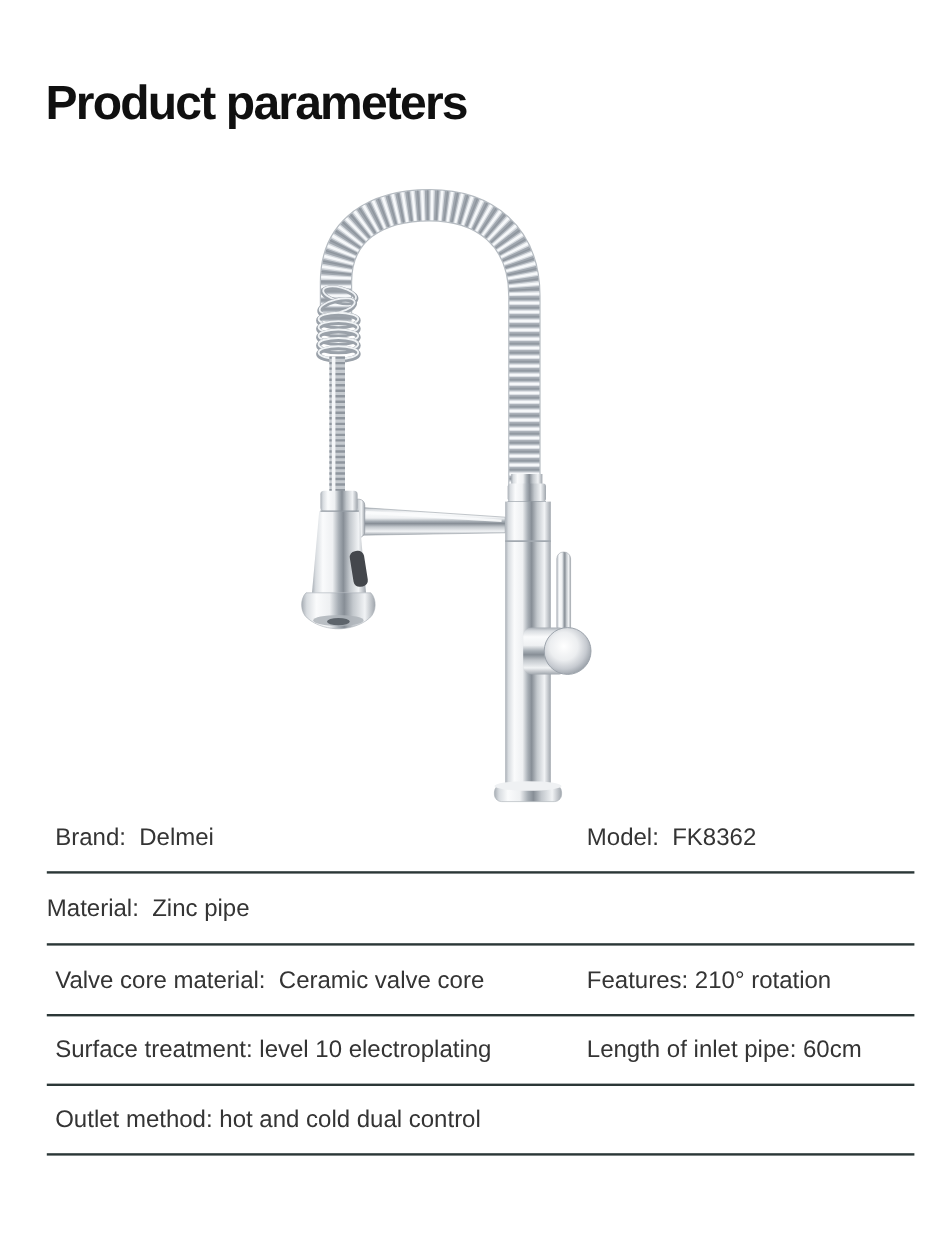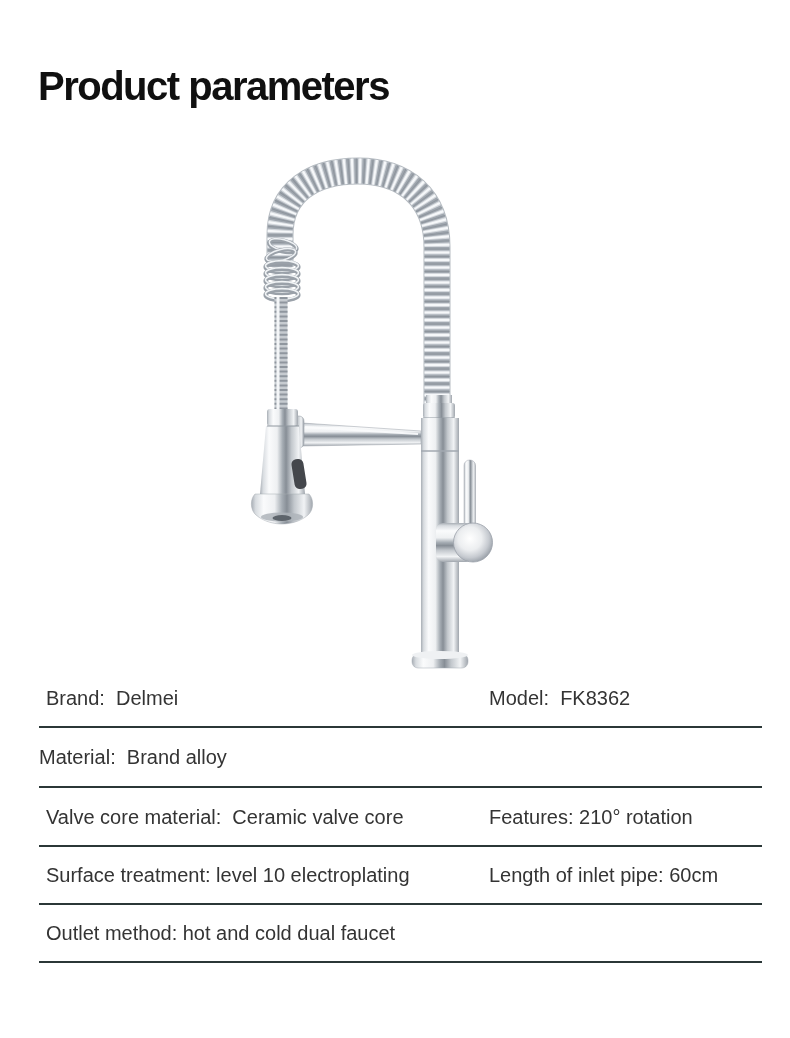--- a/index.html
+++ b/index.html
@@ -135,27 +135,27 @@
     </g>
   </svg>
 </div>
 
 <div class="spec-table">
   <div class="spec-row h59">
     <span class="cell left">Brand:  Delmei</span>
     <span class="cell right">Model:  FK8362</span>
   </div>
   <div class="spec-row h60">
-    <span class="cell right">Material:  Brand alloy</span>
+    <span class="cell right">Material:  Zinc pipe</span>
   </div>
   <div class="spec-row h59">
     <span class="cell left">Valve core material:  Ceramic valve core</span>
     <span class="cell right">Features: 210° rotation</span>
   </div>
   <div class="spec-row h58">
     <span class="cell left">Surface treatment: level 10 electroplating</span>
     <span class="cell right">Length of inlet pipe: 60cm</span>
   </div>
   <div class="spec-row h58">
-    <span class="cell left">Outlet method: hot and cold dual faucet</span>
+    <span class="cell left">Outlet method: hot and cold dual control</span>
     <span class="cell right"></span>
   </div>
 </div>
 
 </body></html>

